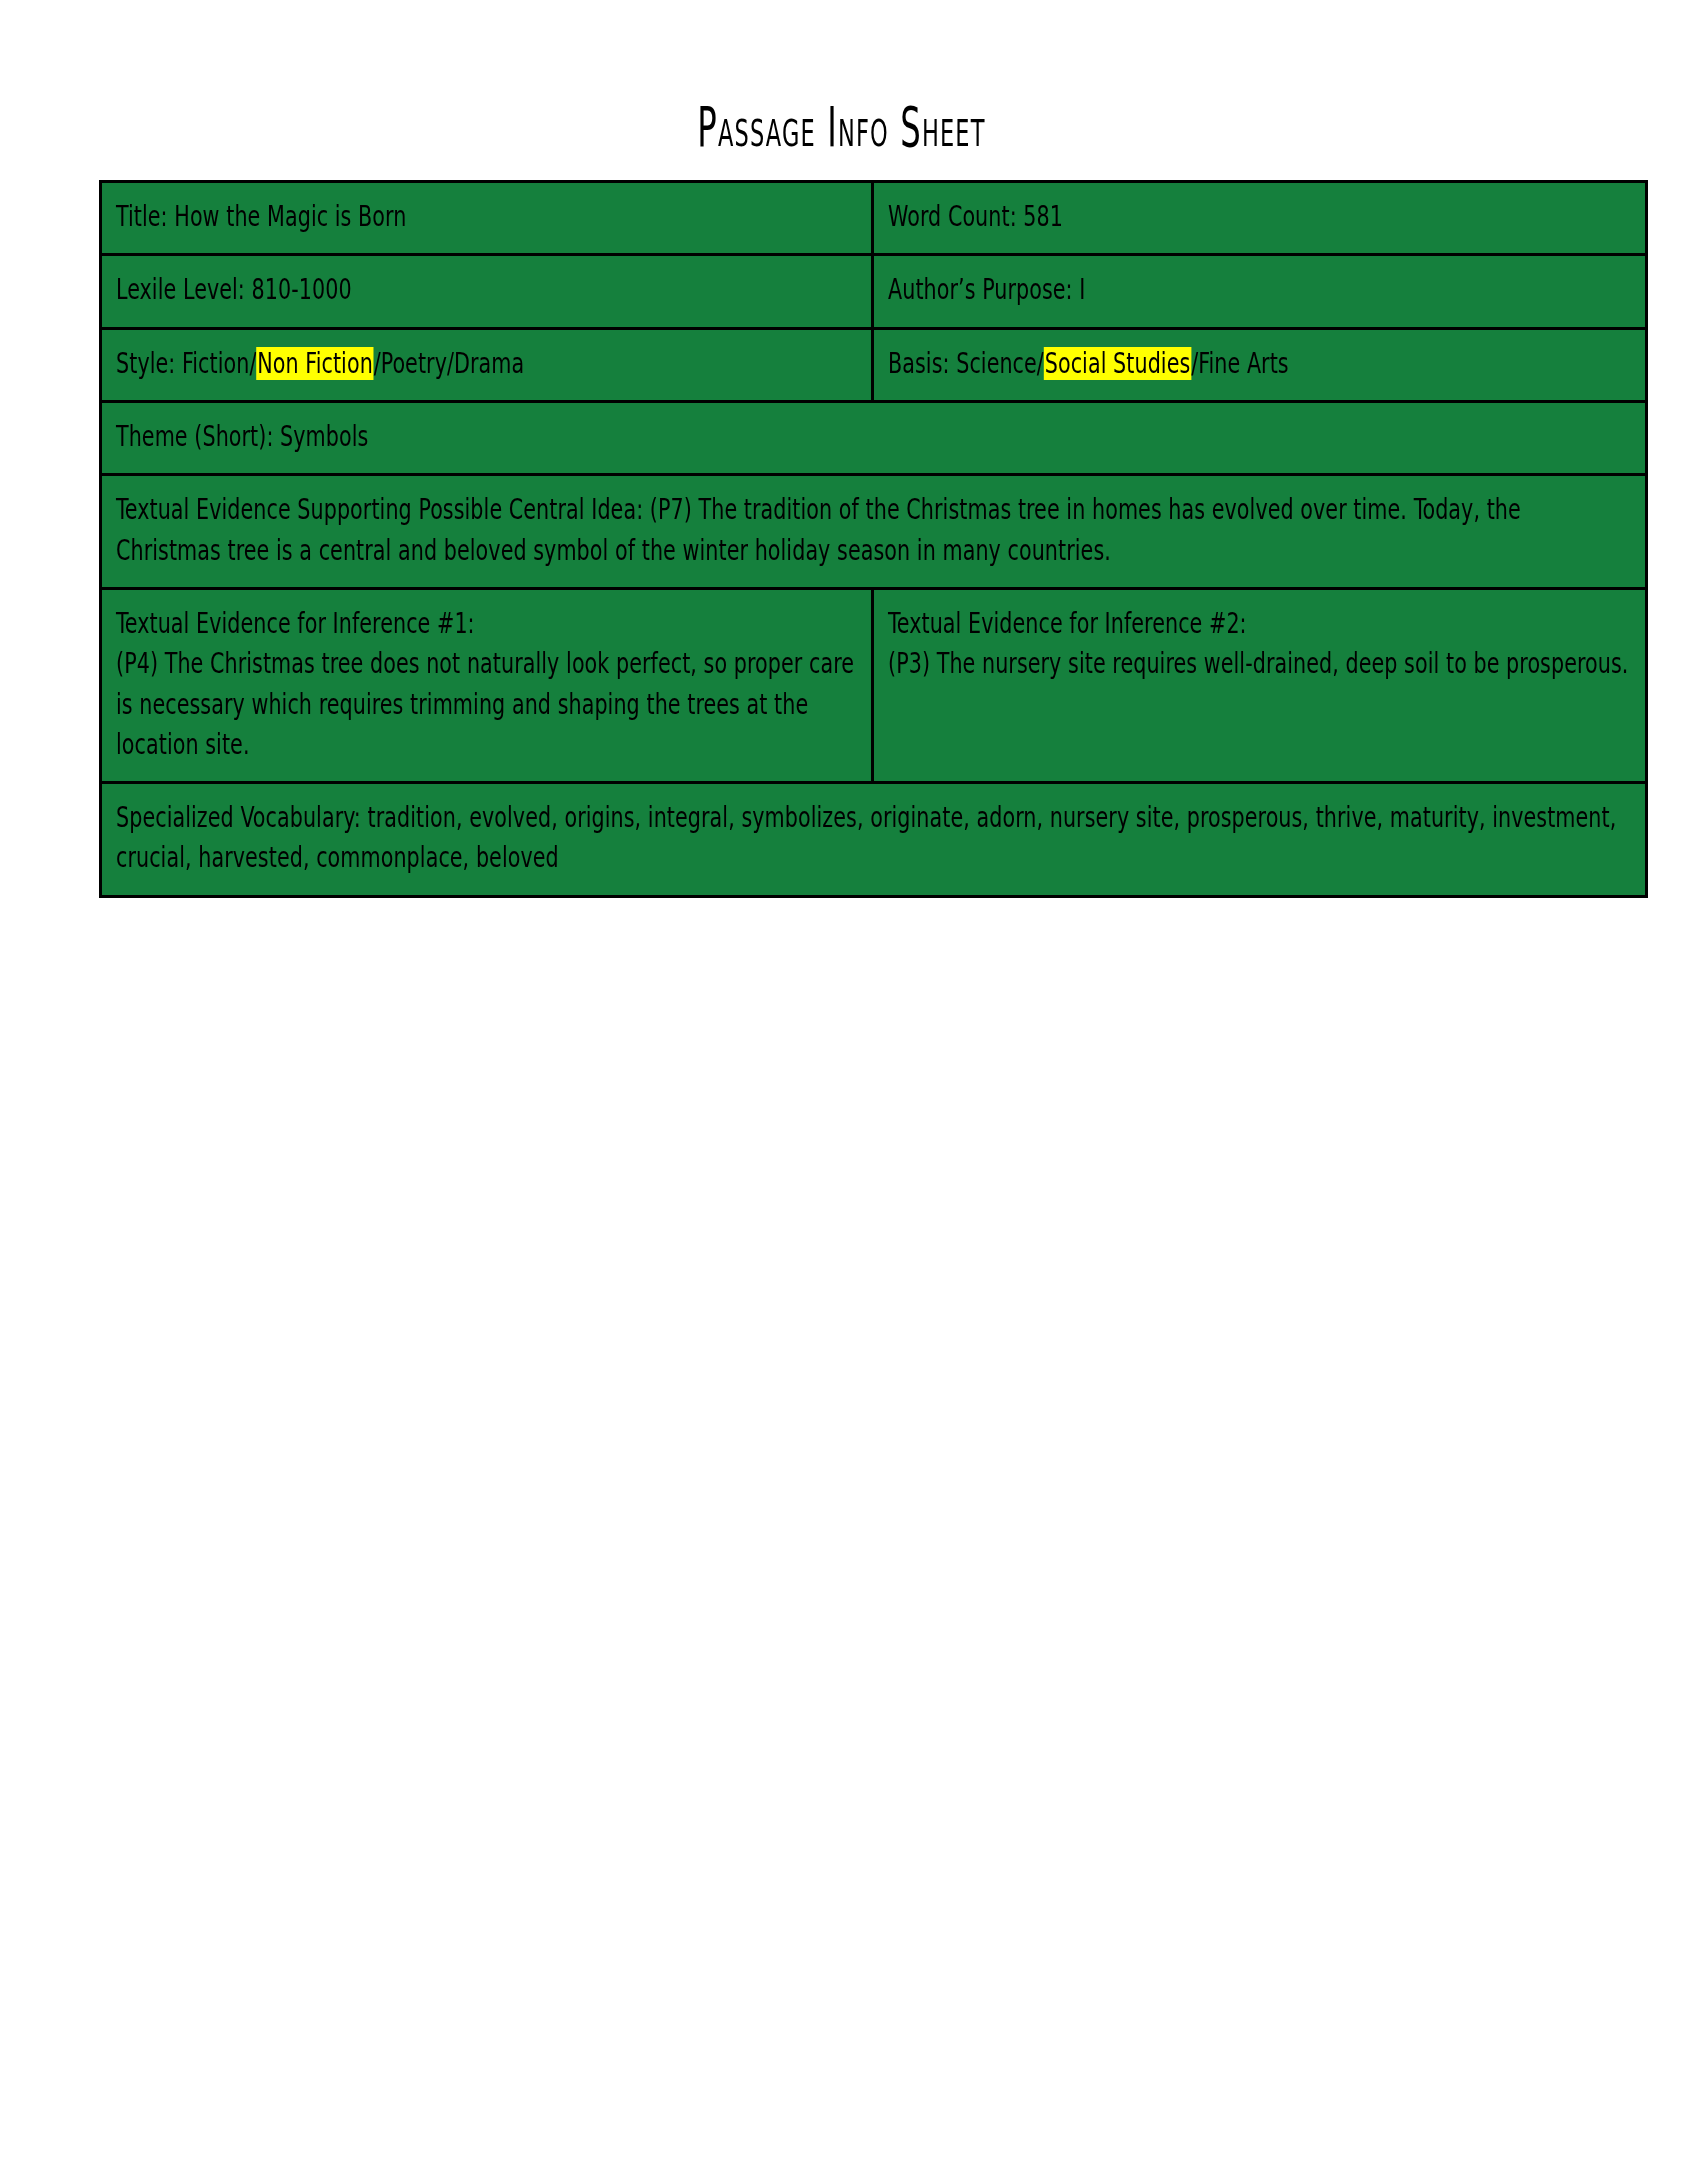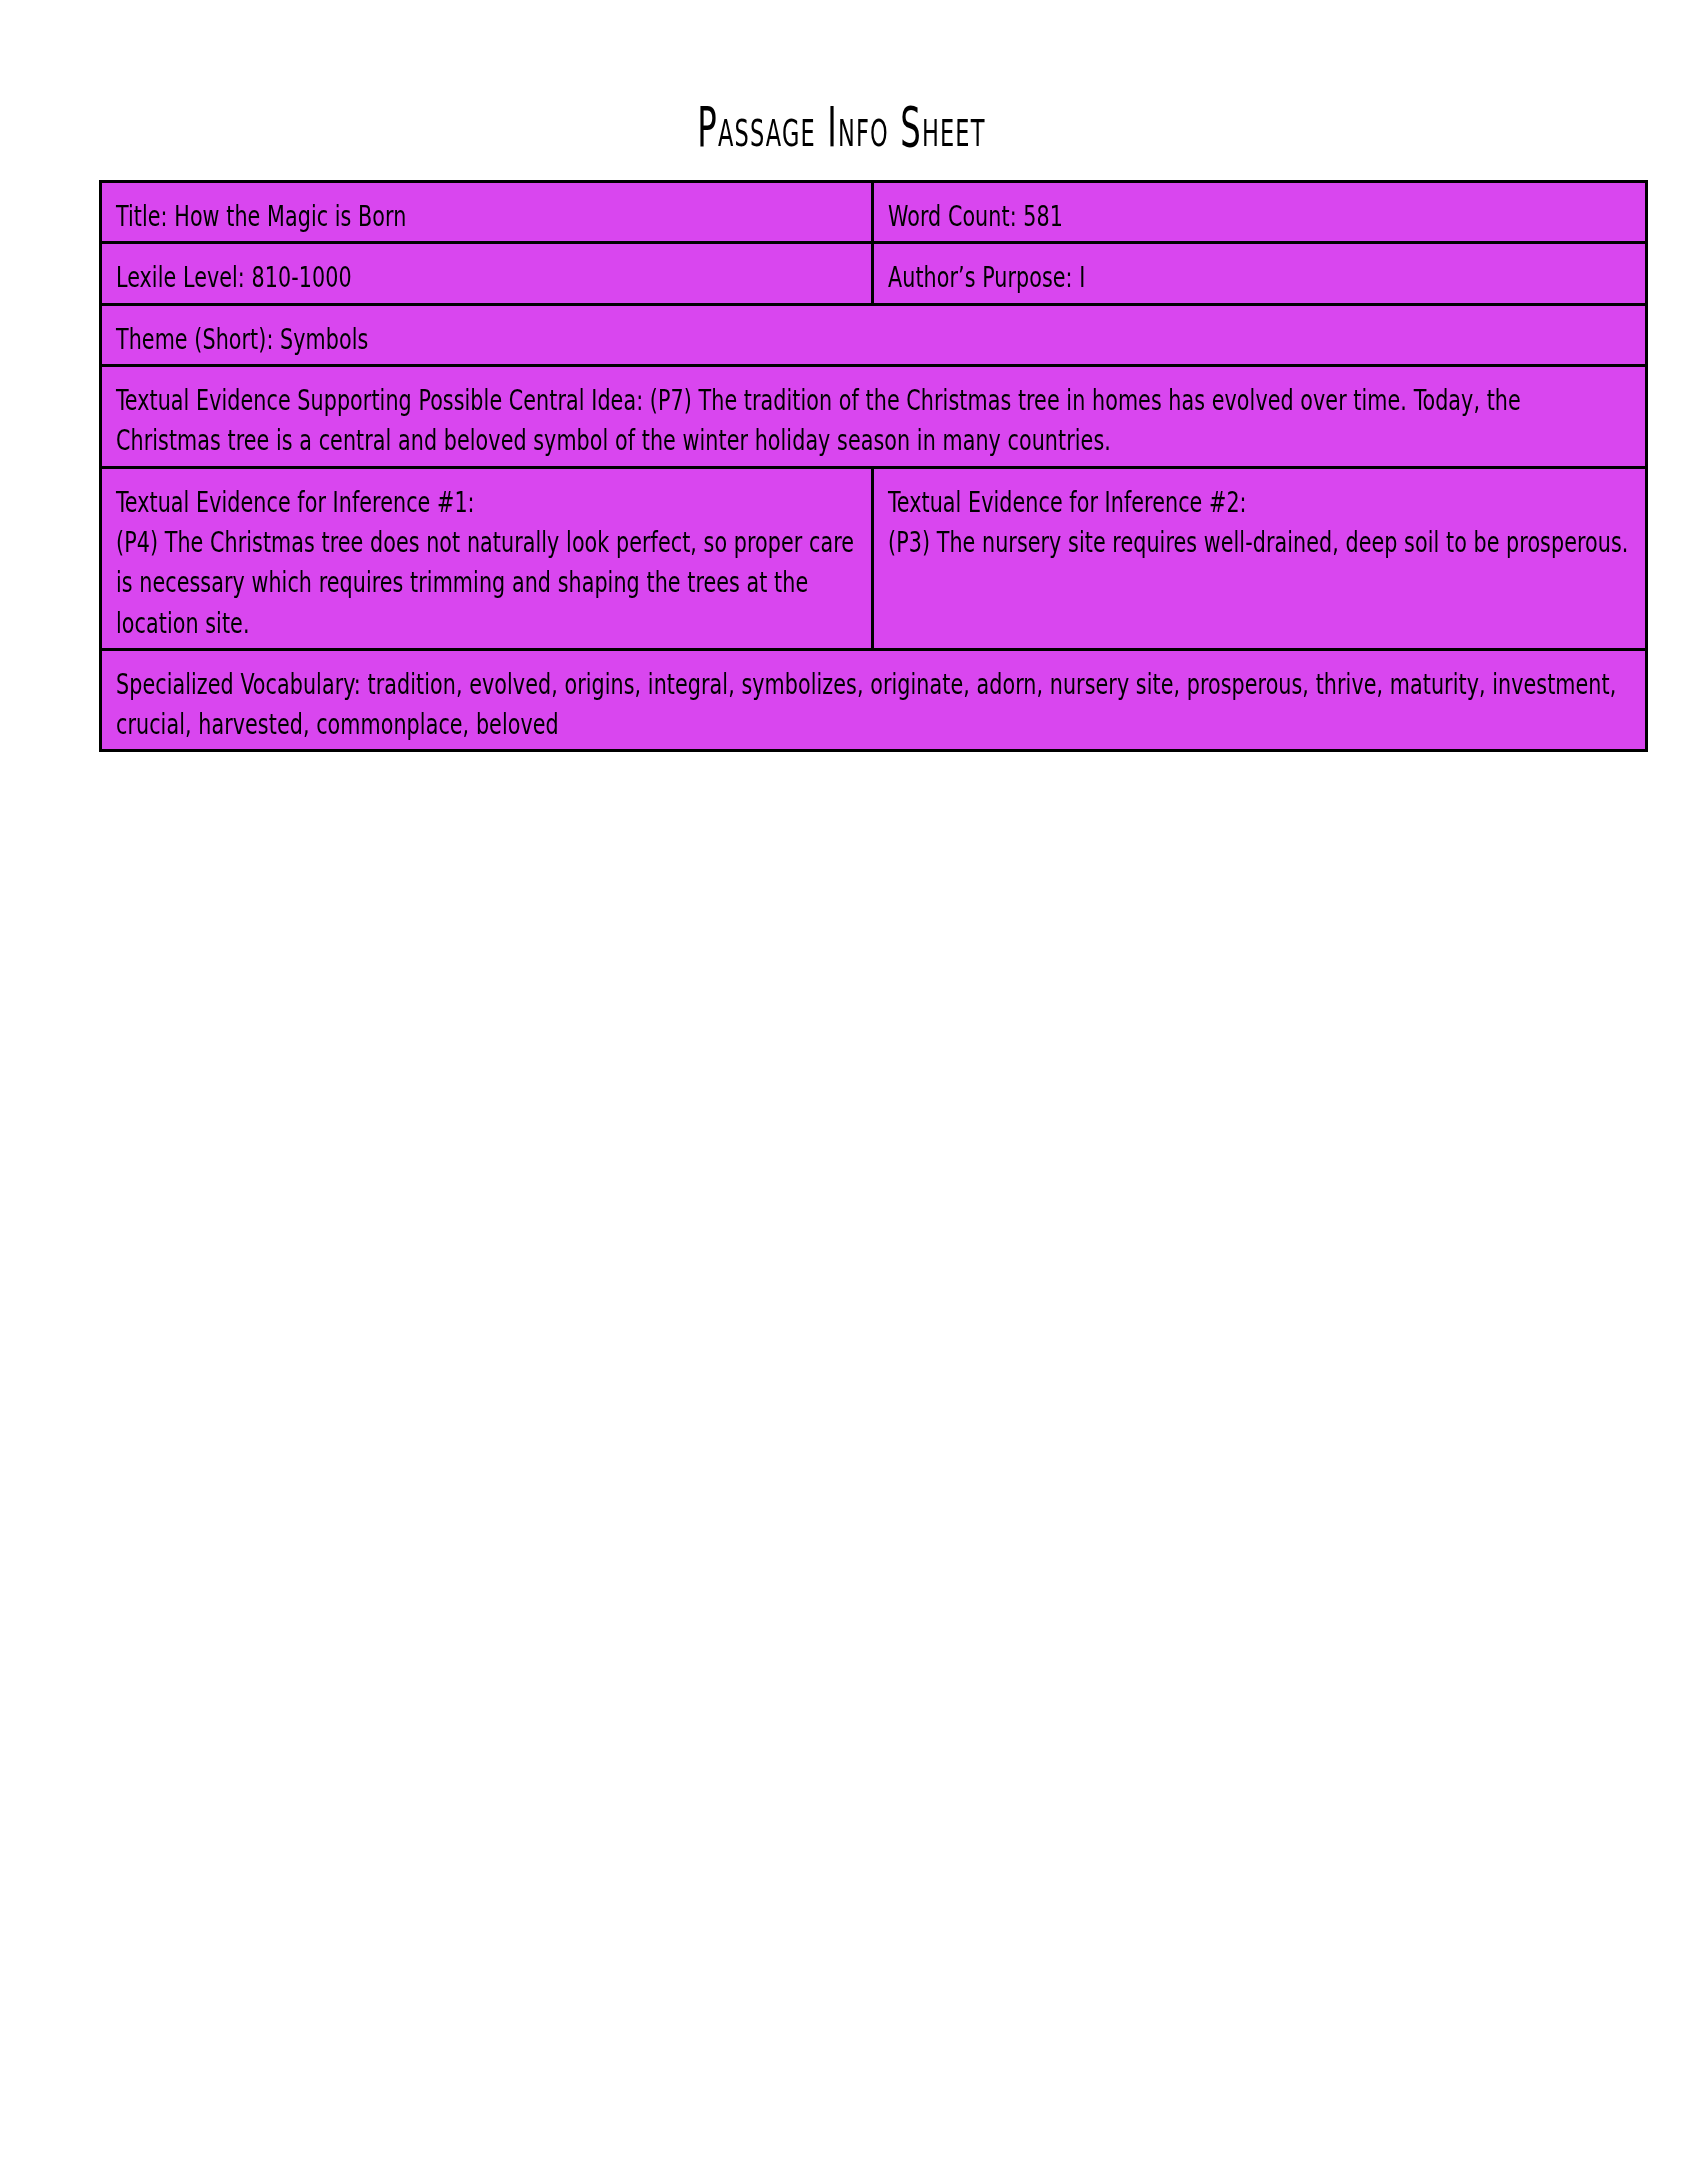--- a/index.html
+++ b/index.html
@@ -45,22 +45,22 @@
     position: absolute;
     left: 99px;
     top: 180px;
     width: 1483px;
     border-collapse: collapse;
     table-layout: fixed;
   }
   .info-table td {
     border: 3px solid #000000;
     vertical-align: top;
-    padding: 14px 14px 4px 14px;
-    background: #d946ef;
+    padding: 14px 14px 16px 14px;
+    background: #15803d;
   }
 
   
   .txt {
     display: block;
     font-family: "Liberation Sans Narrow", "DejaVu Sans Condensed", "Liberation Sans", sans-serif;
     font-size: 28px;
     line-height: 1.44;
     font-weight: 400;
     transform: scaleX(0.82);
@@ -108,20 +108,28 @@
 
       <tr>
         <td>
           <span class="txt">Lexile Level: 810-1000</span>
         </td>
         <td>
           <span class="txt">Author’s Purpose: I</span>
         </td>
       </tr>
 
+      <tr>
+        <td>
+          <span class="txt"><span>Style: Fiction/</span><span class="hl">Non Fiction</span><span>/Poetry/Drama</span></span>
+        </td>
+        <td>
+          <span class="txt"><span>Basis:  Science/</span><span class="hl">Social Studies</span><span>/Fine Arts</span></span>
+        </td>
+      </tr>
 
       <tr>
         <td colspan="2">
           <span class="txt">Theme (Short):  Symbols</span>
         </td>
       </tr>
 
 
 
 

